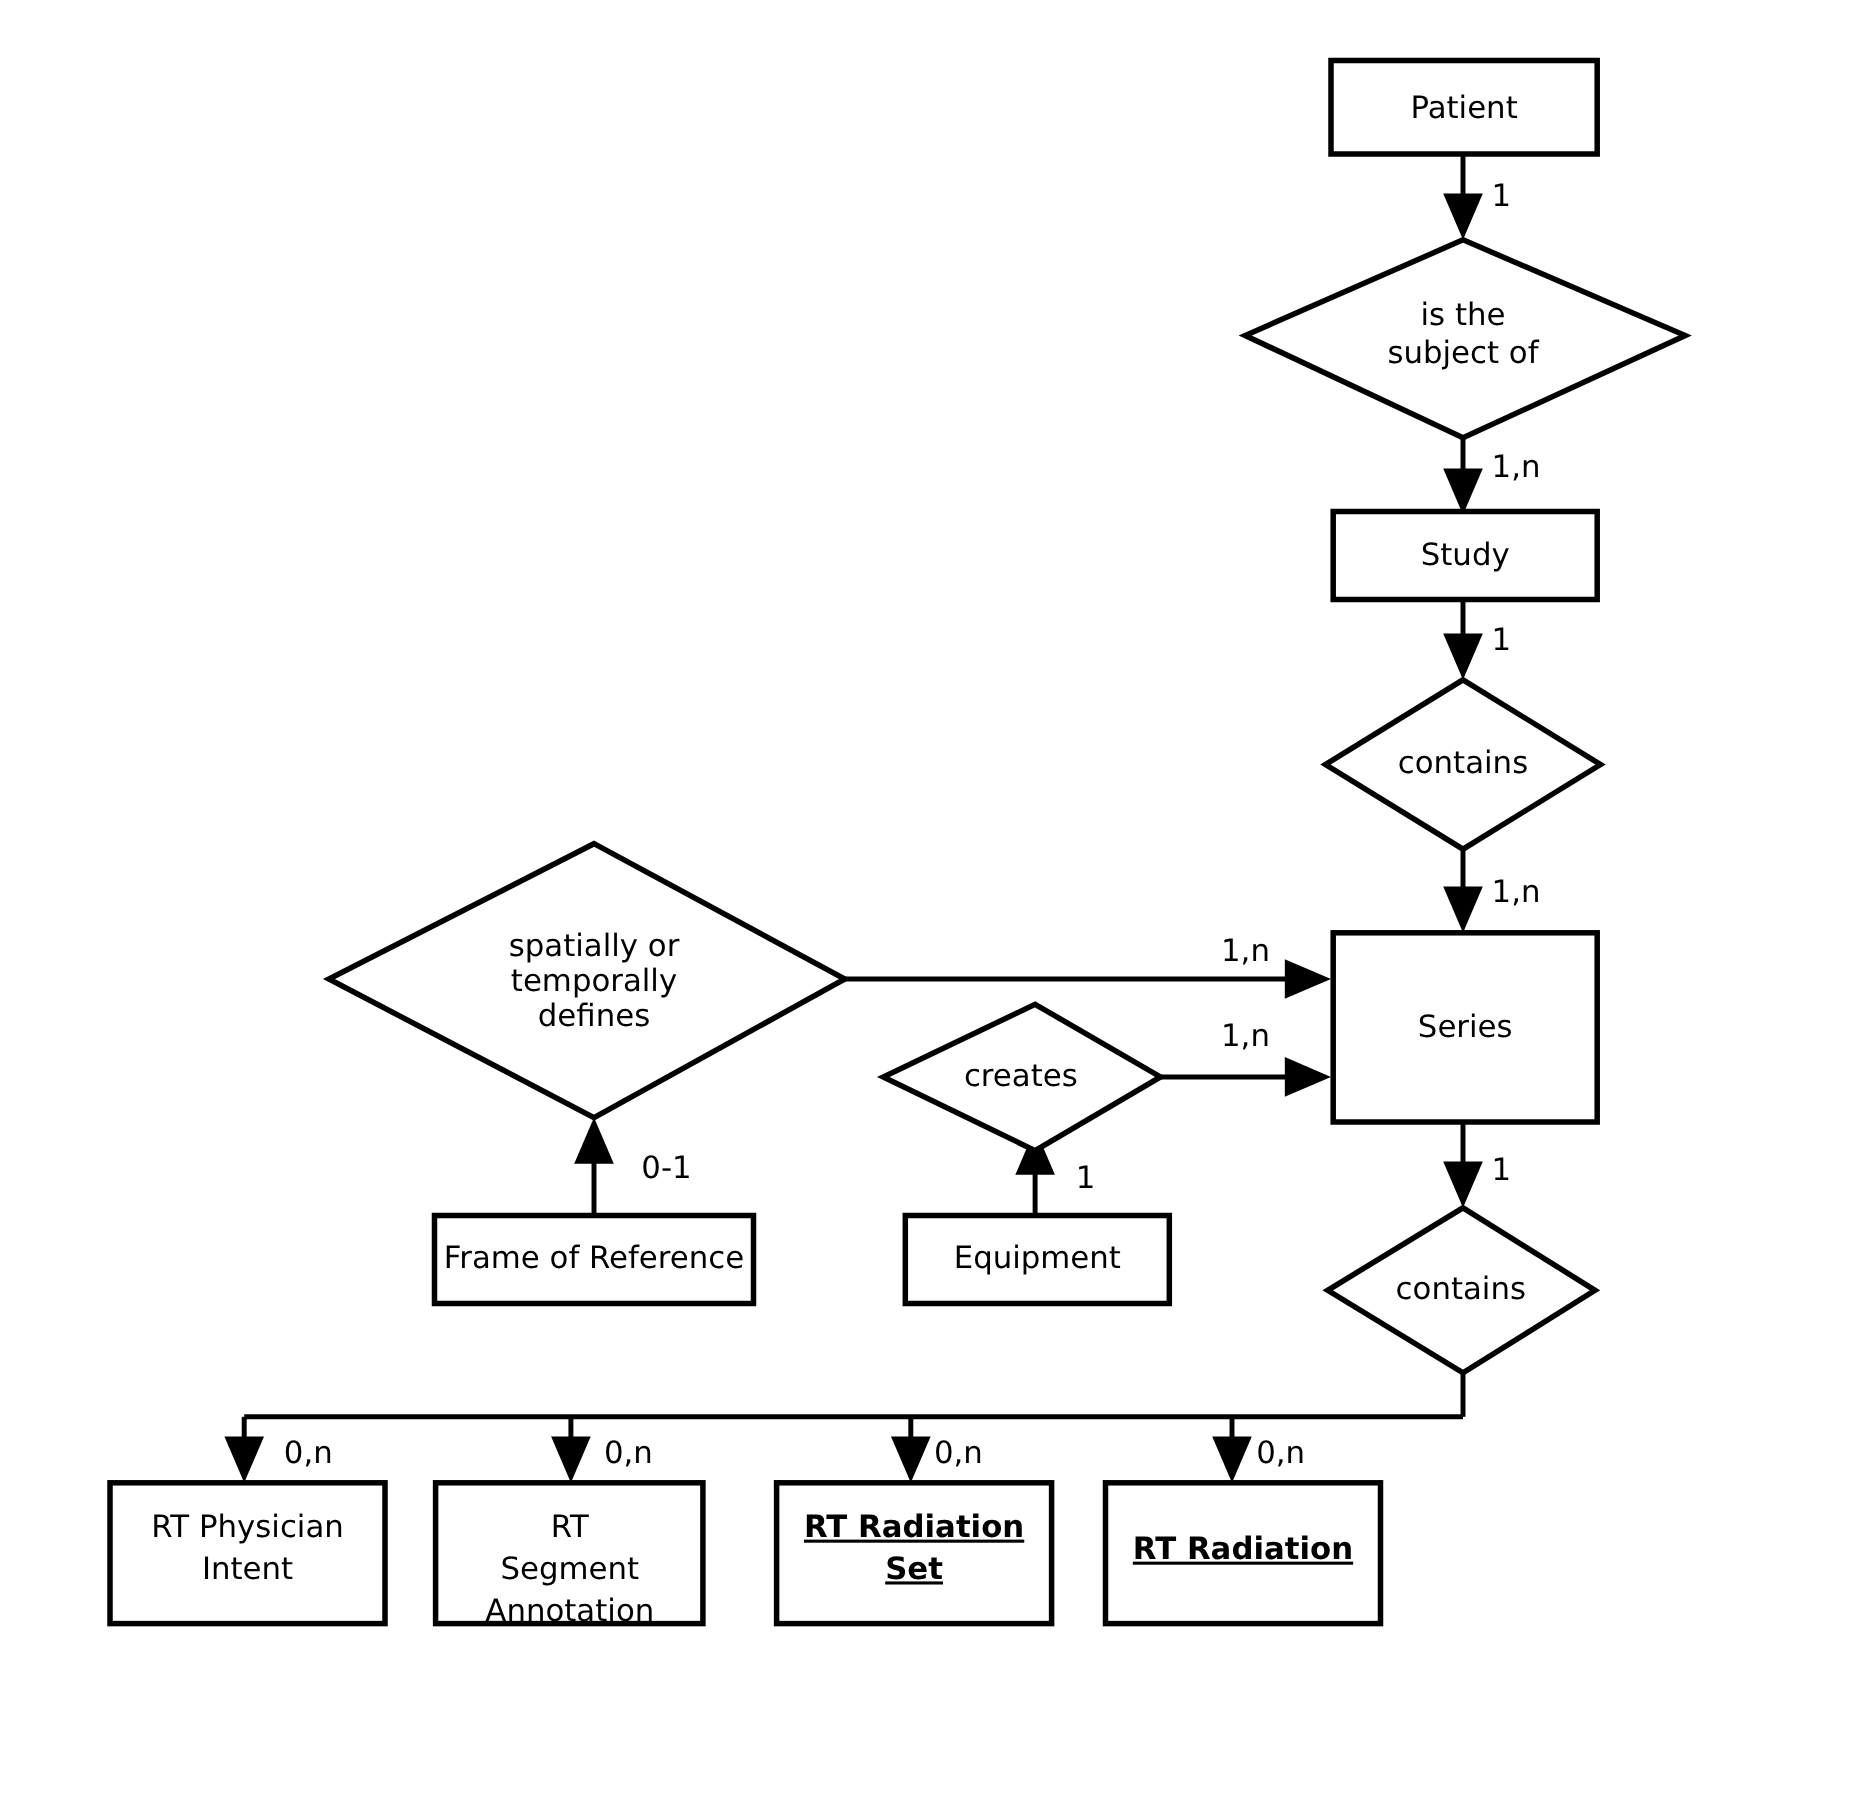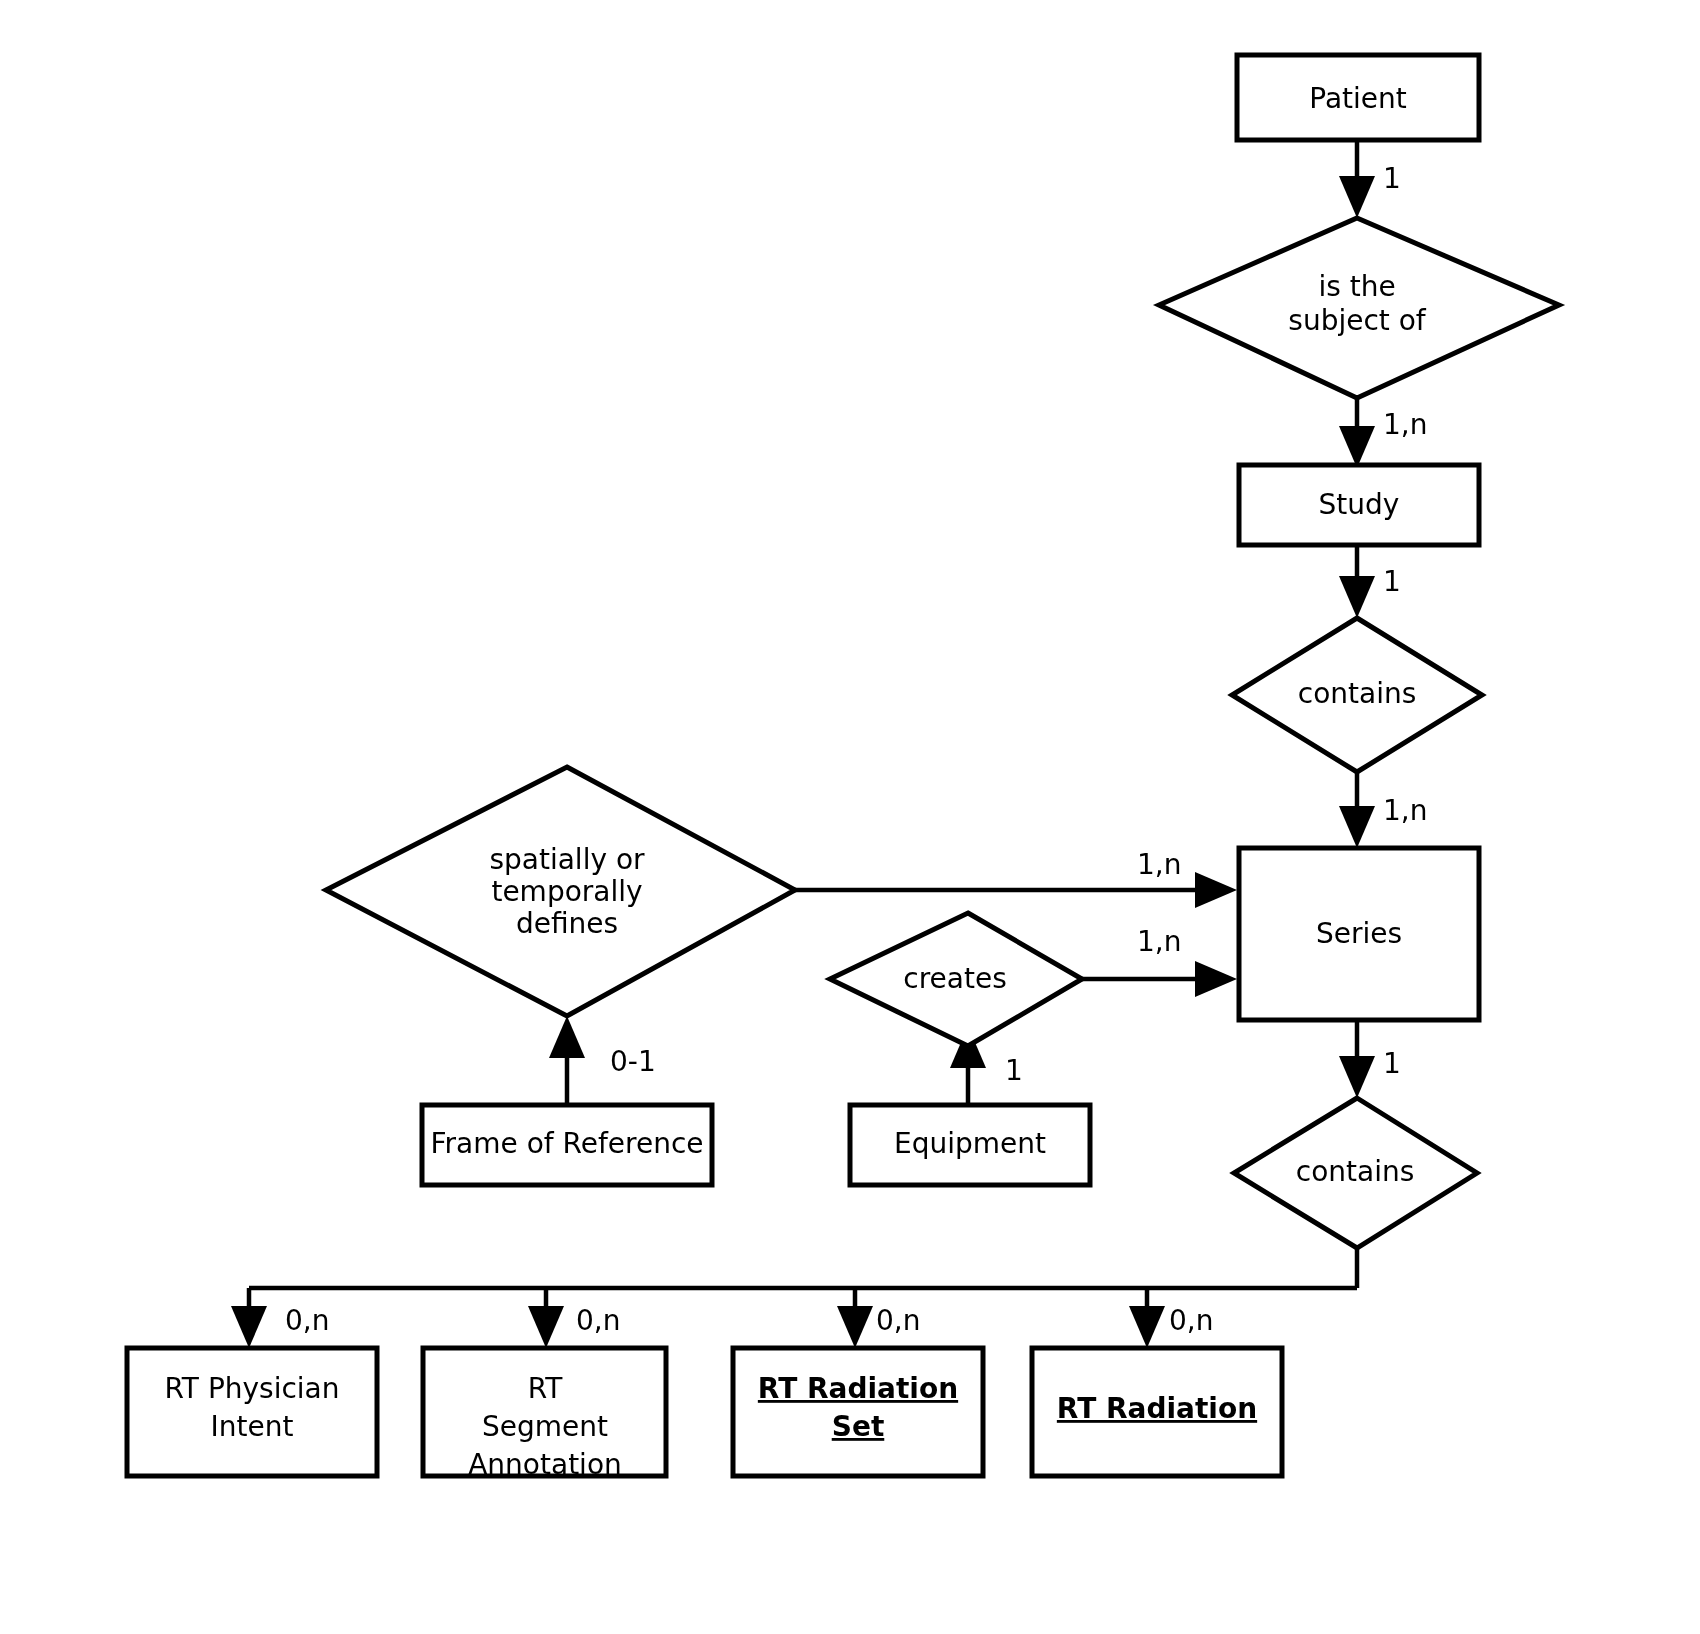--- a/index.html
+++ b/index.html
@@ -7,21 +7,20 @@
     padding: 0;
     background: #ffffff;
   }
   #diagram-root {
     position: relative;
     width: 1600px;
     height: 1634px;
     background: #ffffff;
     font-family: "DejaVu Sans", sans-serif;
     overflow: hidden;
-    padding-left: 27px;
   }
   svg#er-svg {
     display: block;
     width: 1700px;
     height: 1634px;
   }
   .entity-rect {
     fill: #ffffff;
     stroke: #000000;
     stroke-width: 5;

